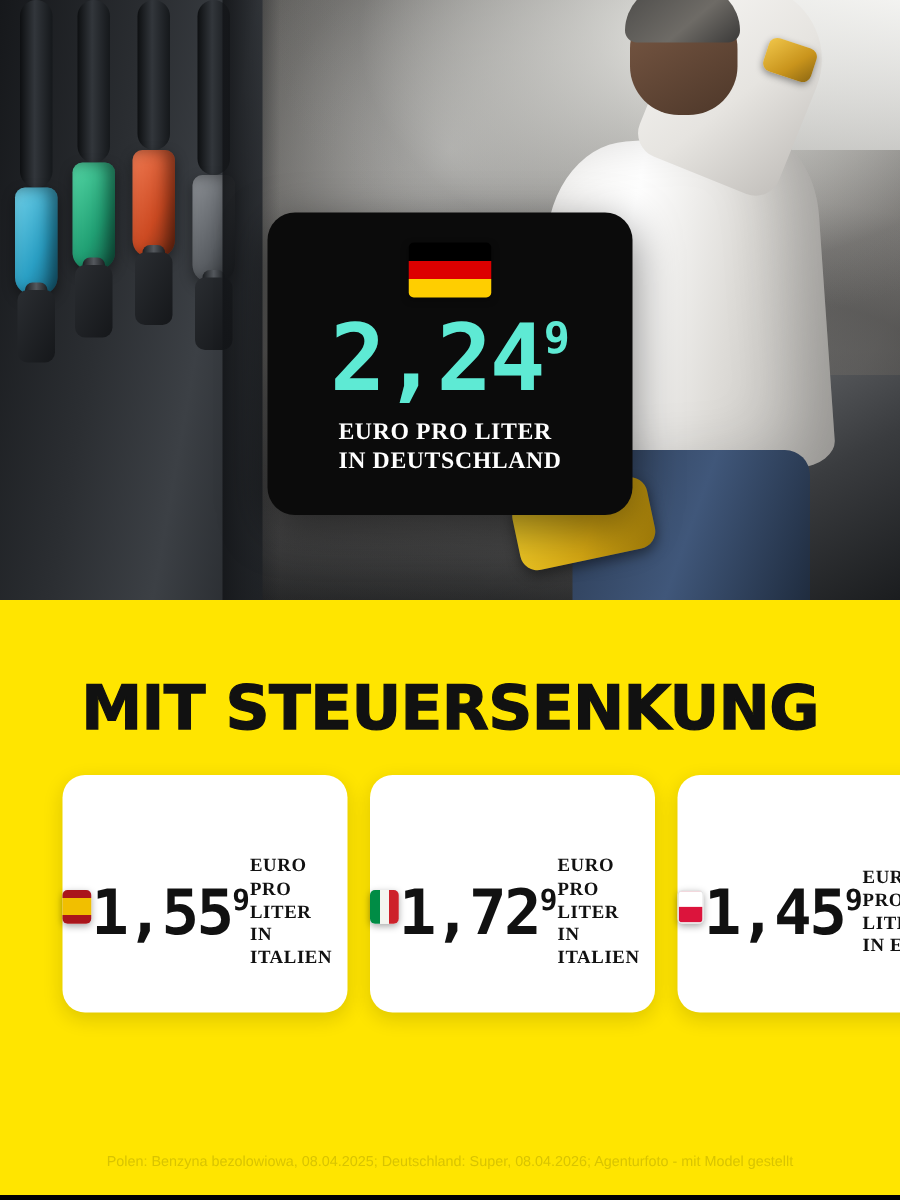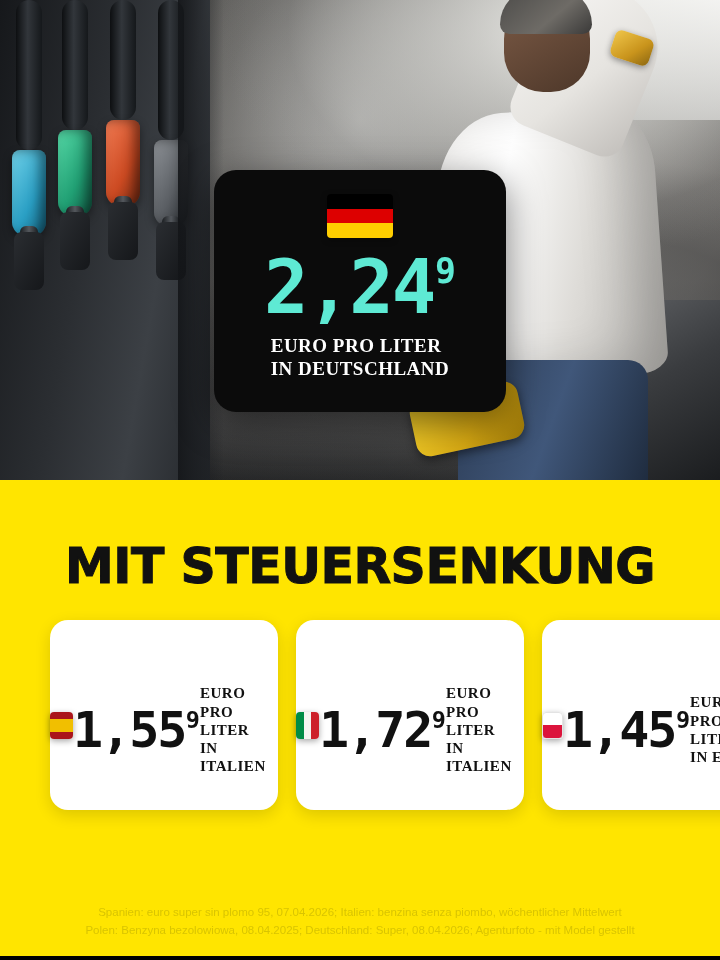--- a/index.html
+++ b/index.html
@@ -377,19 +377,18 @@
         </div>
         <div class="sub">
           <div>EURO PRO LITER</div>
           <div>IN EURO</div>
         </div>
       </div>
 
     </div>
 
     <div class="footnote">
-      <div>Spanien: euro super sin plomo 95, 07.04.2026; Italien: benzina senza piombo, wöchentlicher Mittelwert</div>
       <div>Polen: Benzyna bezolowiowa, 08.04.2025; Deutschland: Super, 08.04.2026; Agenturfoto - mit Model gestellt</div>
     </div>
 
   </div>
 
 </div>
 
 </body></html>

